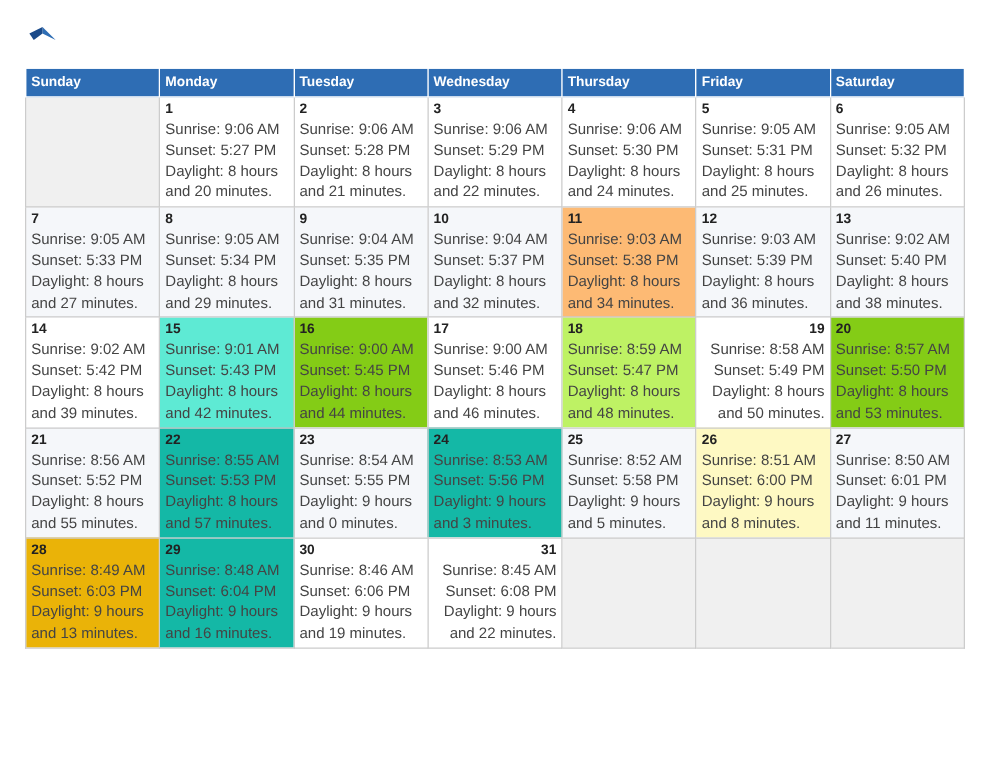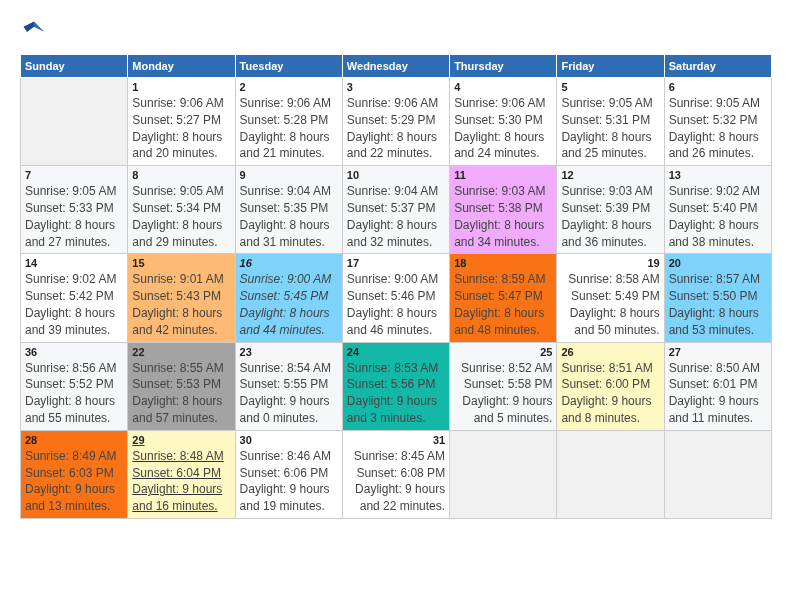--- a/index.html
+++ b/index.html
@@ -178,99 +178,99 @@
 <div class="day-info">Sunrise: 9:05 AM<br>Sunset: 5:34 PM<br>Daylight: 8 hours and 29 minutes.</div>
           </td>
           <td style="background: rgb(245, 247, 250);">
             <span class="day-num">9</span>
 <div class="day-info">Sunrise: 9:04 AM<br>Sunset: 5:35 PM<br>Daylight: 8 hours and 31 minutes.</div>
           </td>
           <td style="background: rgb(245, 247, 250); margin-left: 32px;">
             <span class="day-num">10</span>
 <div class="day-info">Sunrise: 9:04 AM<br>Sunset: 5:37 PM<br>Daylight: 8 hours and 32 minutes.</div>
           </td>
-          <td style="background: #f0abfc;">
+          <td style="background: #fdba74;">
             <span class="day-num">11</span>
 <div class="day-info">Sunrise: 9:03 AM<br>Sunset: 5:38 PM<br>Daylight: 8 hours and 34 minutes.</div>
           </td>
           <td style="background: rgb(245, 247, 250);">
             <span class="day-num">12</span>
 <div class="day-info">Sunrise: 9:03 AM<br>Sunset: 5:39 PM<br>Daylight: 8 hours and 36 minutes.</div>
           </td>
           <td style="background: rgb(245, 247, 250);">
             <span class="day-num">13</span>
 <div class="day-info">Sunrise: 9:02 AM<br>Sunset: 5:40 PM<br>Daylight: 8 hours and 38 minutes.</div>
           </td>
         </tr>
         <tr>
           <td style="background: rgb(255, 255, 255);">
             <span class="day-num">14</span>
 <div class="day-info">Sunrise: 9:02 AM<br>Sunset: 5:42 PM<br>Daylight: 8 hours and 39 minutes.</div>
           </td>
-          <td style="background: #fdba74;">
+          <td style="background: #5eead4;">
             <span class="day-num">15</span>
 <div class="day-info">Sunrise: 9:01 AM<br>Sunset: 5:43 PM<br>Daylight: 8 hours and 42 minutes.</div>
           </td>
-          <td style="background: #7dd3fc; font-style: italic;">
+          <td style="background: #84cc16;">
             <span class="day-num">16</span>
 <div class="day-info">Sunrise: 9:00 AM<br>Sunset: 5:45 PM<br>Daylight: 8 hours and 44 minutes.</div>
           </td>
           <td style="background: rgb(255, 255, 255);">
             <span class="day-num">17</span>
 <div class="day-info">Sunrise: 9:00 AM<br>Sunset: 5:46 PM<br>Daylight: 8 hours and 46 minutes.</div>
           </td>
-          <td style="background: #f97316;">
+          <td style="background: #bef264;">
             <span class="day-num">18</span>
 <div class="day-info">Sunrise: 8:59 AM<br>Sunset: 5:47 PM<br>Daylight: 8 hours and 48 minutes.</div>
           </td>
           <td style="background: rgb(255, 255, 255); text-align: right;">
             <span class="day-num">19</span>
 <div class="day-info">Sunrise: 8:58 AM<br>Sunset: 5:49 PM<br>Daylight: 8 hours and 50 minutes.</div>
           </td>
-          <td style="background: #7dd3fc;">
+          <td style="background: #84cc16;">
             <span class="day-num">20</span>
 <div class="day-info">Sunrise: 8:57 AM<br>Sunset: 5:50 PM<br>Daylight: 8 hours and 53 minutes.</div>
           </td>
         </tr>
         <tr>
           <td style="background: rgb(245, 247, 250);">
-            <span class="day-num">36</span>
+            <span class="day-num">21</span>
 <div class="day-info">Sunrise: 8:56 AM<br>Sunset: 5:52 PM<br>Daylight: 8 hours and 55 minutes.</div>
           </td>
-          <td style="background: #a3a3a3;">
+          <td style="background: #14b8a6;">
             <span class="day-num">22</span>
 <div class="day-info">Sunrise: 8:55 AM<br>Sunset: 5:53 PM<br>Daylight: 8 hours and 57 minutes.</div>
           </td>
           <td style="background: rgb(245, 247, 250);">
             <span class="day-num">23</span>
 <div class="day-info">Sunrise: 8:54 AM<br>Sunset: 5:55 PM<br>Daylight: 9 hours and 0 minutes.</div>
           </td>
           <td style="background: #14b8a6;">
             <span class="day-num">24</span>
 <div class="day-info">Sunrise: 8:53 AM<br>Sunset: 5:56 PM<br>Daylight: 9 hours and 3 minutes.</div>
           </td>
-          <td style="background: rgb(245, 247, 250); text-align: right;">
+          <td style="background: rgb(245, 247, 250);">
             <span class="day-num">25</span>
 <div class="day-info">Sunrise: 8:52 AM<br>Sunset: 5:58 PM<br>Daylight: 9 hours and 5 minutes.</div>
           </td>
           <td style="background: #fef9c3;">
             <span class="day-num">26</span>
 <div class="day-info">Sunrise: 8:51 AM<br>Sunset: 6:00 PM<br>Daylight: 9 hours and 8 minutes.</div>
           </td>
           <td style="background: rgb(245, 247, 250);">
             <span class="day-num">27</span>
 <div class="day-info">Sunrise: 8:50 AM<br>Sunset: 6:01 PM<br>Daylight: 9 hours and 11 minutes.</div>
           </td>
         </tr>
         <tr>
-          <td style="background: #f97316;">
+          <td style="background: #eab308;">
             <span class="day-num">28</span>
 <div class="day-info">Sunrise: 8:49 AM<br>Sunset: 6:03 PM<br>Daylight: 9 hours and 13 minutes.</div>
           </td>
-          <td style="background: #fef9c3; text-decoration: underline;">
+          <td style="background: #14b8a6;">
             <span class="day-num">29</span>
 <div class="day-info">Sunrise: 8:48 AM<br>Sunset: 6:04 PM<br>Daylight: 9 hours and 16 minutes.</div>
           </td>
           <td style="background: rgb(255, 255, 255);">
             <span class="day-num">30</span>
 <div class="day-info">Sunrise: 8:46 AM<br>Sunset: 6:06 PM<br>Daylight: 9 hours and 19 minutes.</div>
           </td>
           <td style="background: rgb(255, 255, 255); text-align: right;">
             <span class="day-num">31</span>
 <div class="day-info">Sunrise: 8:45 AM<br>Sunset: 6:08 PM<br>Daylight: 9 hours and 22 minutes.</div>

